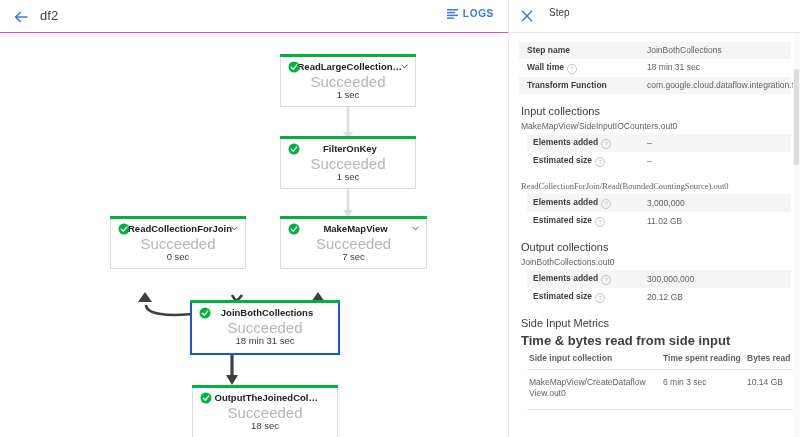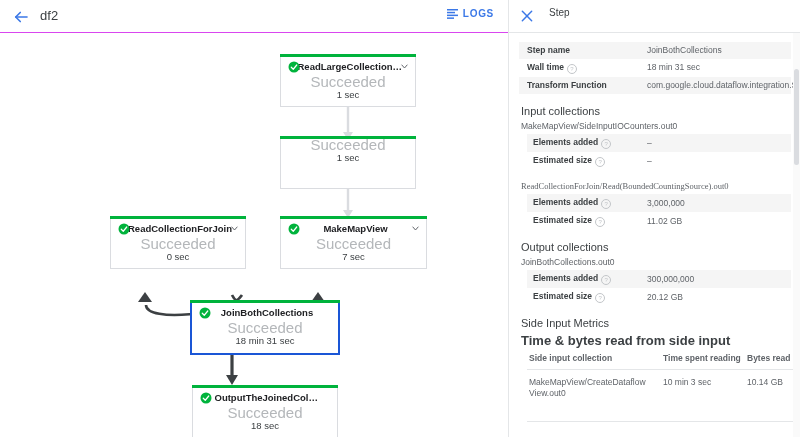--- a/index.html
+++ b/index.html
@@ -206,21 +206,21 @@
     width: 266px; table-layout: fixed;
   }
   .side-table th {
     font-size: 8.5px; font-weight: 700; color: #5f6368;
     text-align: left; padding: 3px 4px 5px 2px;
     border-bottom: 1px solid #e4e6e8;
     line-height: 11px;
   }
   .side-table td {
     font-size: 8.5px; color: #5f6368;
-    padding: 7px 4px 22px 2px;
+    padding: 7px 4px 10px 2px;
     vertical-align: top; line-height: 11px;
     border-bottom: 1px solid #e4e6e8;
     word-break: break-word;
   }
   .side-table .col-name { width: 128px; }
   .side-table .col-time { width: 78px; }
   .side-table .col-bytes { width: 56px; }
 
   #scrollbar-track {
     position: absolute; right: 0; top: 33px;
@@ -287,20 +287,27 @@
           <svg class="chevron" viewBox="0 0 24 24" fill="none" stroke="#5f6368" stroke-width="2.6" stroke-linecap="round" stroke-linejoin="round">
             <polyline points="5 8 12 16 19 8"></polyline>
           </svg>
         </div>
         <div class="node-status">Succeeded</div>
         <div class="node-time">1 sec</div>
       </div>
 
       <div class="node" style="left:280px; top:106px; width:136px; height:50px;">
         <div class="topbar-accent"></div>
+        <div class="node-head">
+          <svg class="check-icon" viewBox="0 0 24 24">
+            <circle cx="12" cy="12" r="11" fill="#00b33c"></circle>
+            <polyline points="6.5,12.5 10.5,16.5 17.5,8" fill="none" stroke="#ffffff" stroke-width="2.4" stroke-linecap="round" stroke-linejoin="round"></polyline>
+          </svg>
+          <span class="node-title">FilterOnKey</span>
+        </div>
         <div class="node-status">Succeeded</div>
         <div class="node-time">1 sec</div>
       </div>
 
       <div class="node" style="left:110px; top:186px; width:136px; height:50px;">
         <div class="topbar-accent"></div>
         <div class="node-head">
           <svg class="check-icon" viewBox="0 0 24 24">
             <circle cx="12" cy="12" r="11" fill="#00b33c"></circle>
             <polyline points="6.5,12.5 10.5,16.5 17.5,8" fill="none" stroke="#ffffff" stroke-width="2.4" stroke-linecap="round" stroke-linejoin="round"></polyline>
@@ -441,21 +448,21 @@
         <thead>
           <tr>
             <th class="col-name">Side input collection</th>
             <th class="col-time">Time spent reading</th>
             <th class="col-bytes">Bytes read</th>
           </tr>
         </thead>
         <tbody>
           <tr>
             <td>MakeMapView/CreateDataflow View.out0</td>
-            <td>10 min 3 sec</td>
+            <td>6 min 3 sec</td>
             <td>10.14 GB</td>
           </tr>
         </tbody>
       </table>
 
     </div>
 
     <div id="scrollbar-track">
       <div id="scrollbar-thumb"></div>
     </div>

